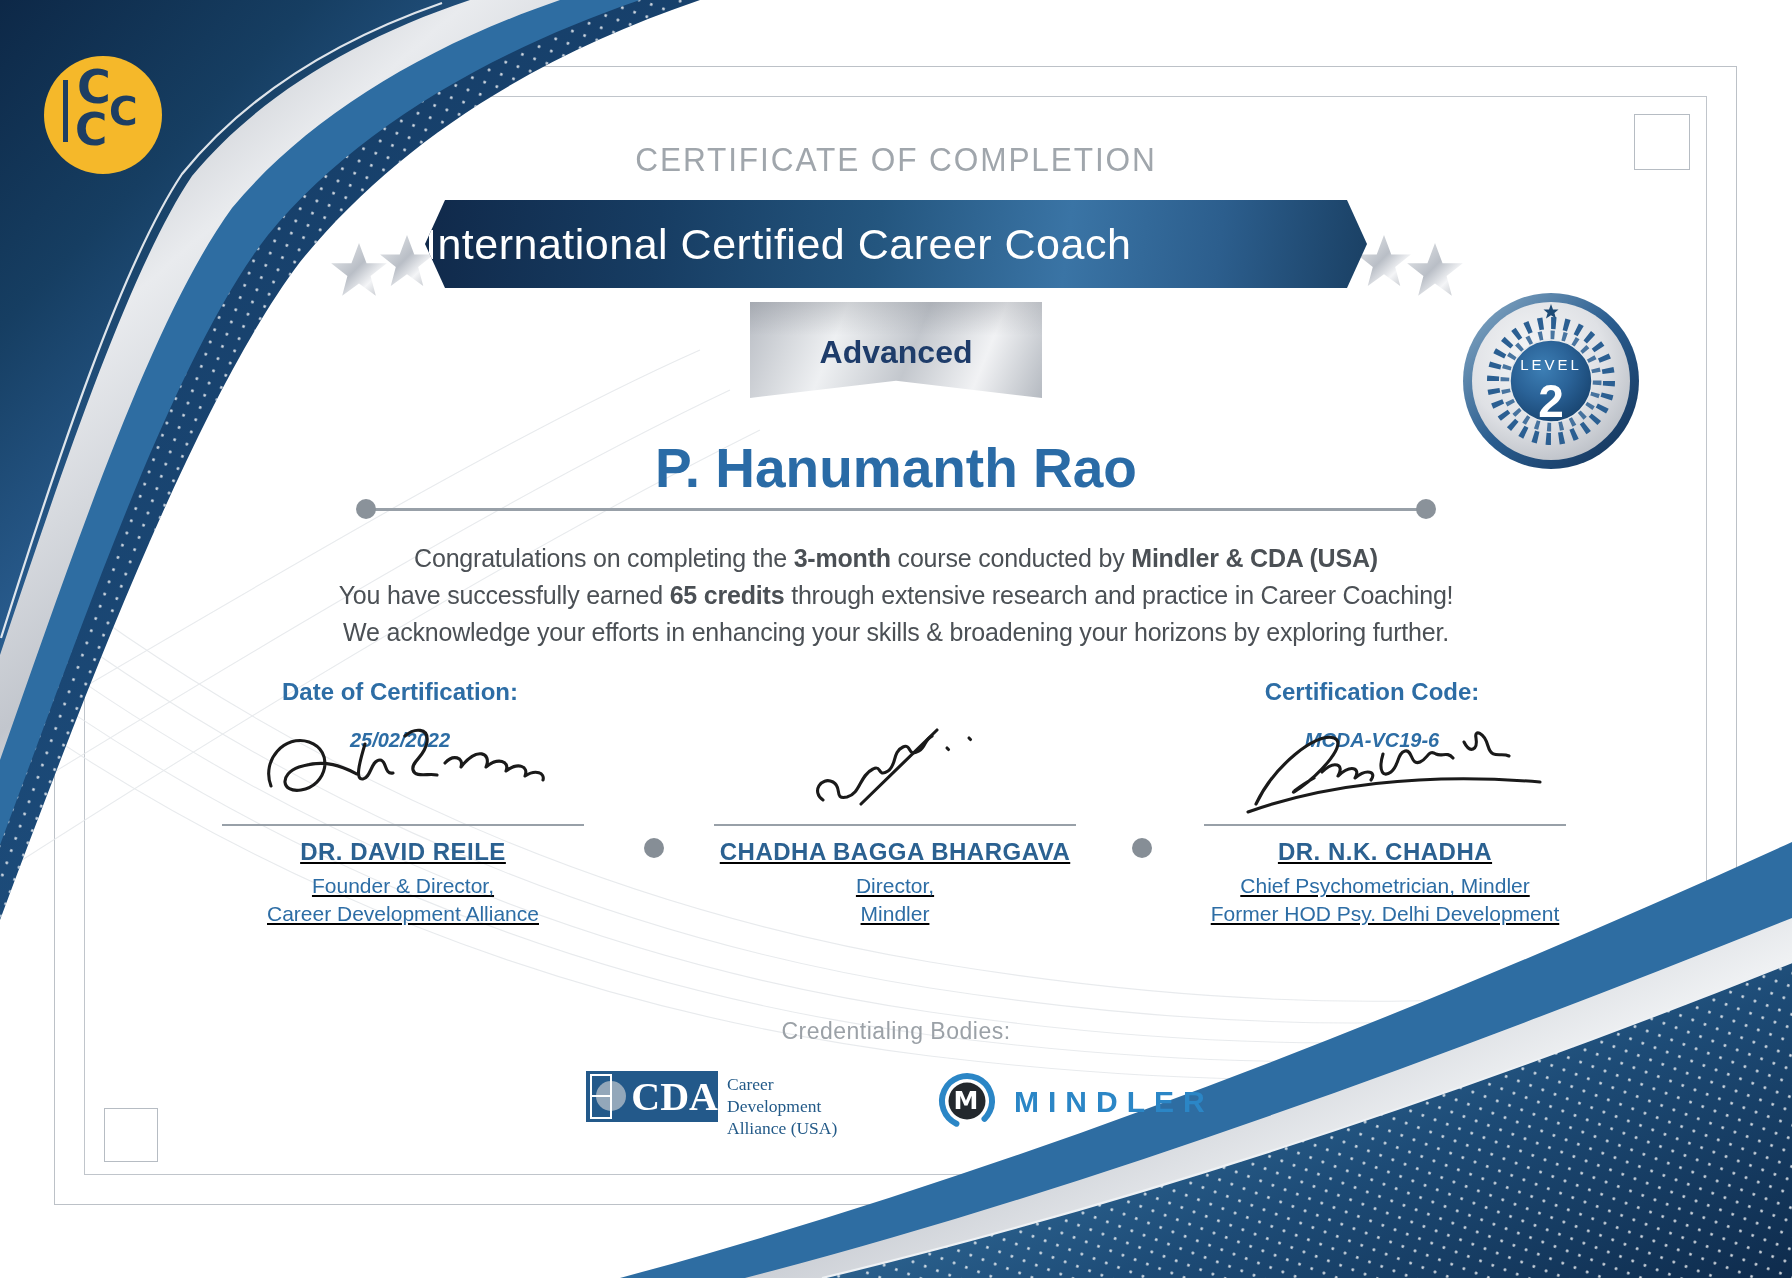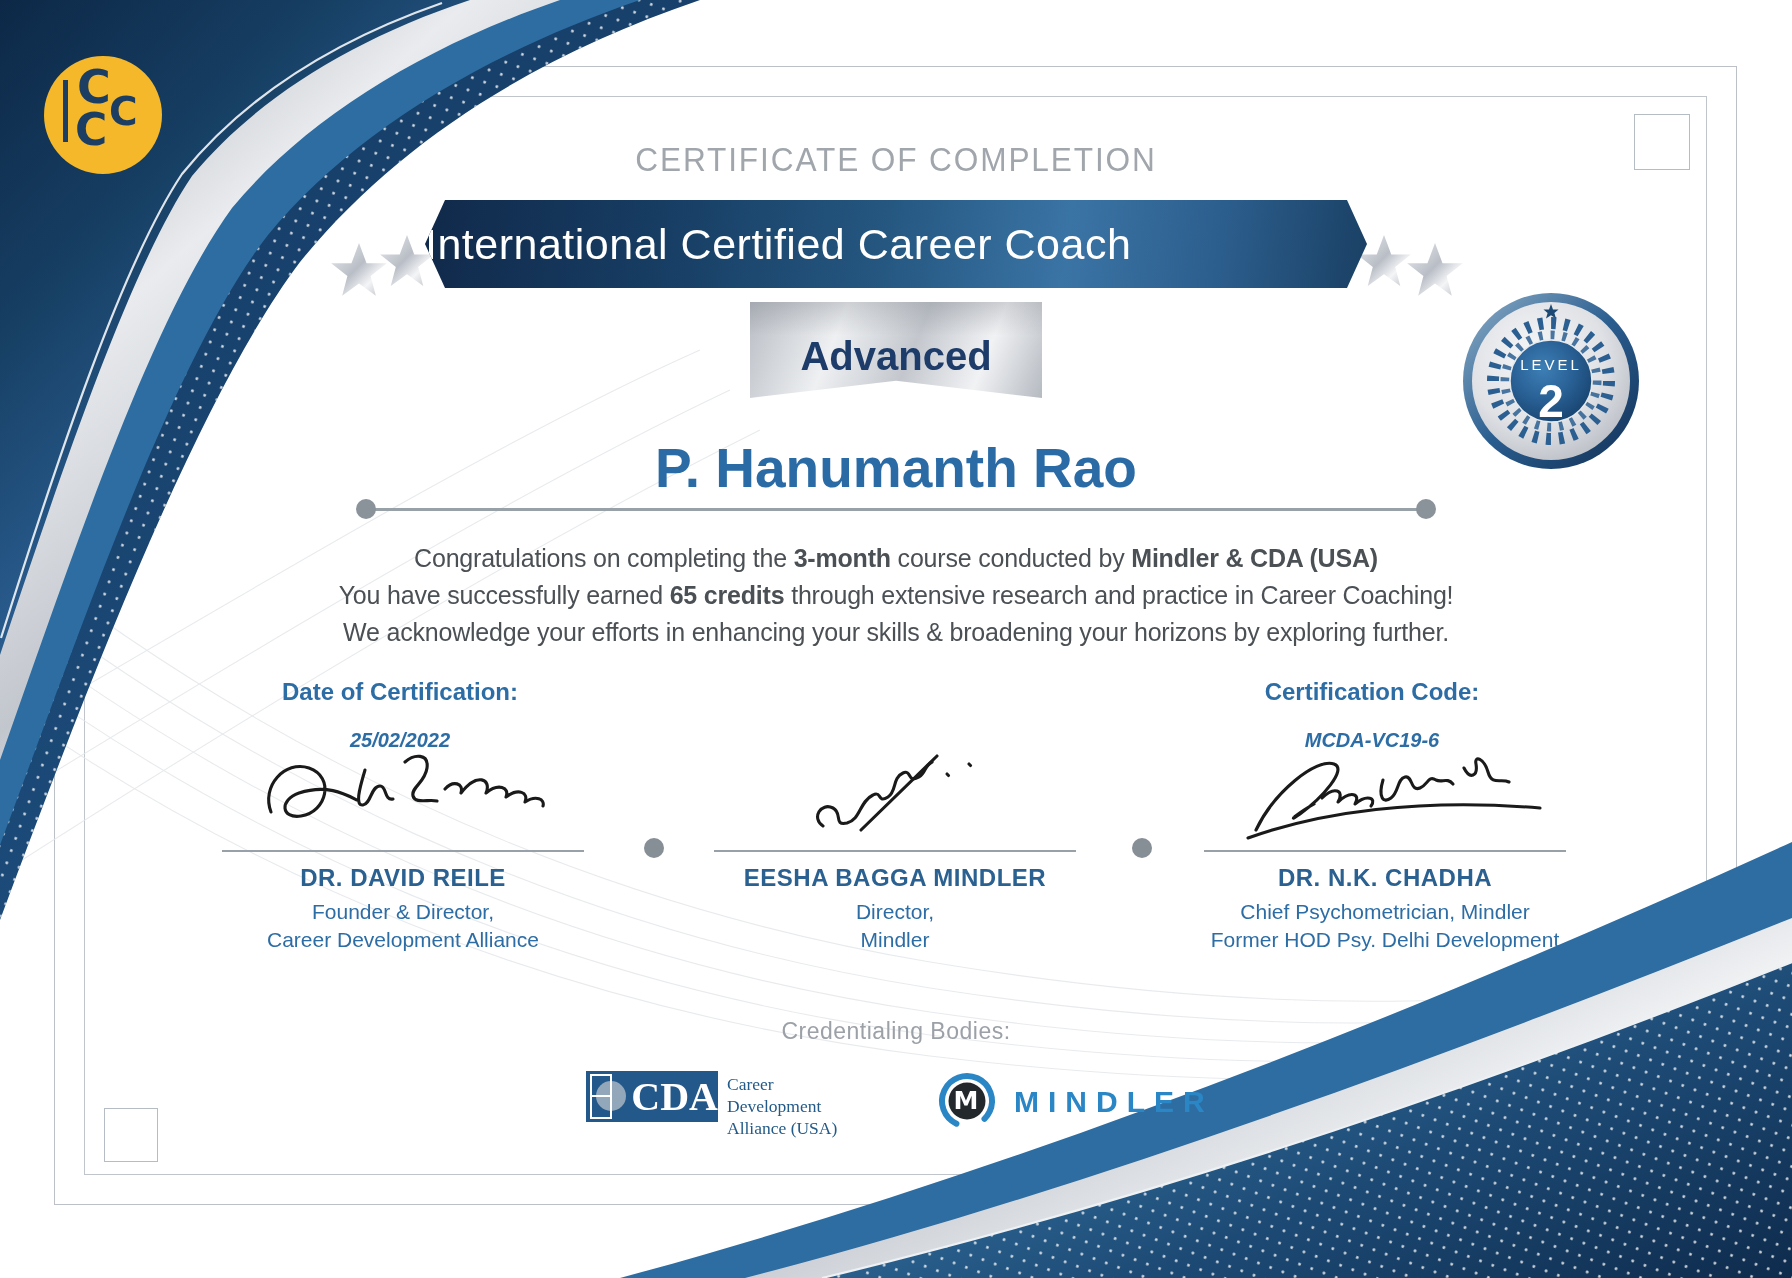--- a/index.html
+++ b/index.html
@@ -39,21 +39,21 @@
 
   
   .star{position:absolute;z-index:5;background:linear-gradient(135deg,#eceef0,#b9bec6 45%,#f4f5f7 68%,#a9aeb6);
         clip-path:polygon(50% 0%,63% 35%,98% 35%,70% 57%,79% 91%,50% 70%,21% 91%,30% 57%,2% 35%,37% 35%);}
 
   
   .lvl-ribbon{left:750px;top:302px;width:292px;height:96px;z-index:4;
           background:linear-gradient(rgba(90,95,105,.22),rgba(255,255,255,0) 35%),
                      linear-gradient(112deg,#b9bdc4,#eef0f2 30%,#c3c7cd 55%,#f1f2f4 78%,#b5bac1);
           clip-path:polygon(0 0,100% 0,100% 100%,50% 82%,0 100%);text-align:center;}
-  .lvl-ribbon span{display:inline-block;margin-top:32px;font-size:40px;font-weight:700;color:#1e3c6a;}
+  .lvl-ribbon span{display:inline-block;margin-top:32px;font-size:32px;font-weight:700;color:#1e3c6a;}
 
   
   .badge{left:1462px;top:292px;width:178px;height:178px;z-index:5;}
   .badge .blabel{position:absolute;left:0;top:64px;width:100%;text-align:center;color:#fff;
                  font-size:15px;letter-spacing:3px;}
   .badge .bvalue{position:absolute;left:0;top:82px;width:100%;text-align:center;color:#fff;
                  font-size:46px;font-weight:700;}
 
   
   .recipient{left:0;top:436px;width:100%;text-align:center;font-size:55px;font-weight:700;
@@ -65,21 +65,21 @@
   .para{left:0;top:540px;width:100%;text-align:center;font-size:25px;letter-spacing:-.2px;
         color:#4b5055;line-height:37px;z-index:4;}
   .para .b{font-weight:700;}
 
   
   .meta{position:absolute;width:380px;text-align:center;color:#2d6da5;z-index:4;}
   .meta .mlabel{font-size:24px;font-weight:700;}
   .meta .mvalue{font-size:20px;font-weight:700;margin-top:23px;font-style:italic;}
 
   
-  .sigcol{position:absolute;top:742px;width:362px;text-align:center;z-index:4;}
+  .sigcol{position:absolute;top:716px;width:362px;text-align:center;z-index:4;text-decoration:underline;}
   .sigcol svg{display:block;margin:0 auto;}
   .sig-line{width:100%;height:2.4px;background:#98a0a8;margin-top:4px;}
   .sig-name{margin-top:12px;font-size:24px;font-weight:700;color:#2b6191;letter-spacing:.5px;}
   .sig-role{margin-top:6px;font-size:21px;color:#2d6da5;line-height:28px;font-weight:400;}
   .sep-dot{position:absolute;width:20px;height:20px;border-radius:50%;background:#868e96;z-index:4;}
 
   
   .cred{left:0;top:1018px;width:100%;text-align:center;font-size:23px;letter-spacing:.5px;
         color:#9ba1a7;z-index:4;}
 
@@ -267,21 +267,21 @@
   <div class="sigcol" style="left:714px;">
     <svg width="220" height="104" viewBox="0 0 220 104">
       <g fill="none" stroke="#1a1a1a" stroke-width="3.1" stroke-linecap="round" stroke-linejoin="round">
         <path d="M38,84 C26,76 36,60 48,66 C58,71 48,84 62,81 C76,77 74,60 88,53 C97,48 92,62 103,55 C112,49 107,36 118,31 C127,27 122,42 134,35 C141,31 139,24 147,20"></path>
         <path d="M76,88 L152,14"></path>
         <path d="M162,32 l1.5,1.5"></path>
         <path d="M184,22 l1.5,1.5"></path>
       </g>
     </svg>
     <div class="sig-line"></div>
-    <div class="sig-name">EESHA BAGGA MINDLER</div>
+    <div class="sig-name">CHADHA BAGGA BHARGAVA</div>
     <div class="sig-role">
       <div>Director,</div>
       <div>Mindler</div>
     </div>
   </div>
 
   <div class="sigcol" style="left:1204px;">
     <svg width="330" height="104" viewBox="0 0 330 104">
       <g fill="none" stroke="#1a1a1a" stroke-width="3.1" stroke-linecap="round" stroke-linejoin="round">
         <path d="M36,88 C54,50 96,16 114,22 C128,27 102,56 80,72 C66,82 76,72 94,62"></path>

